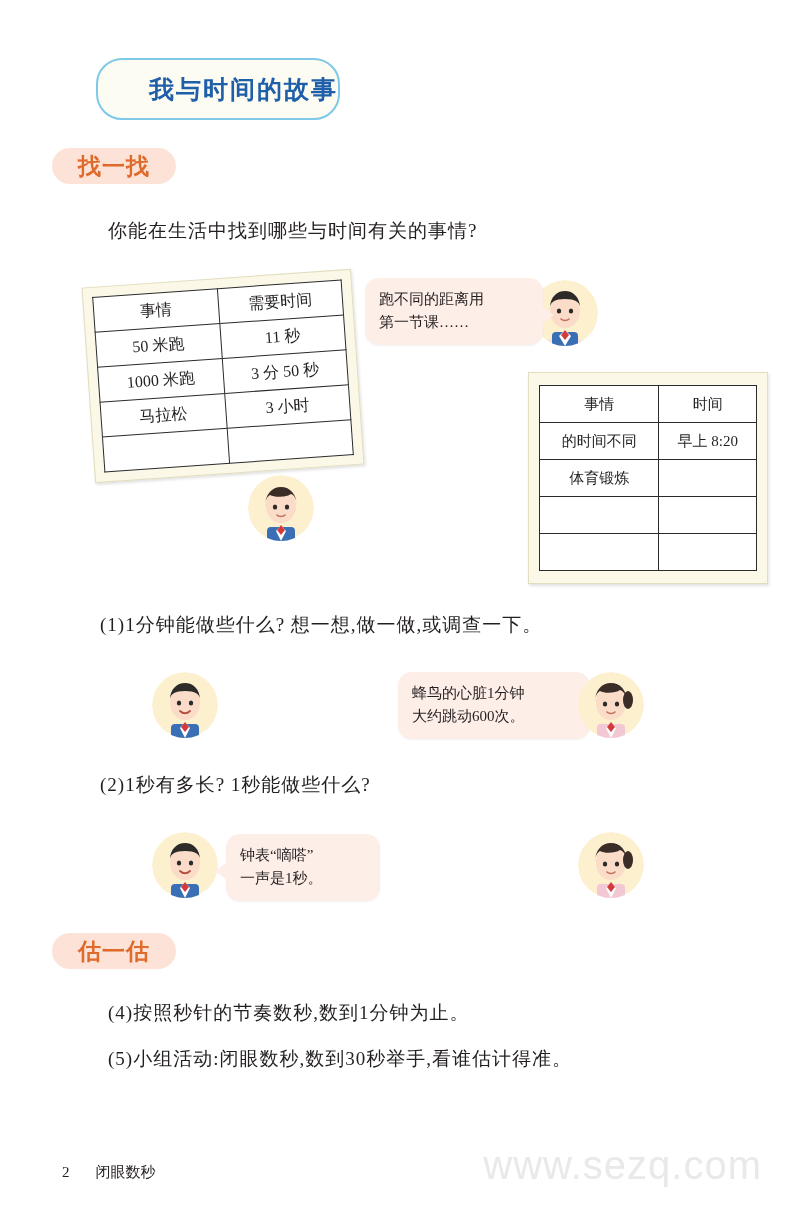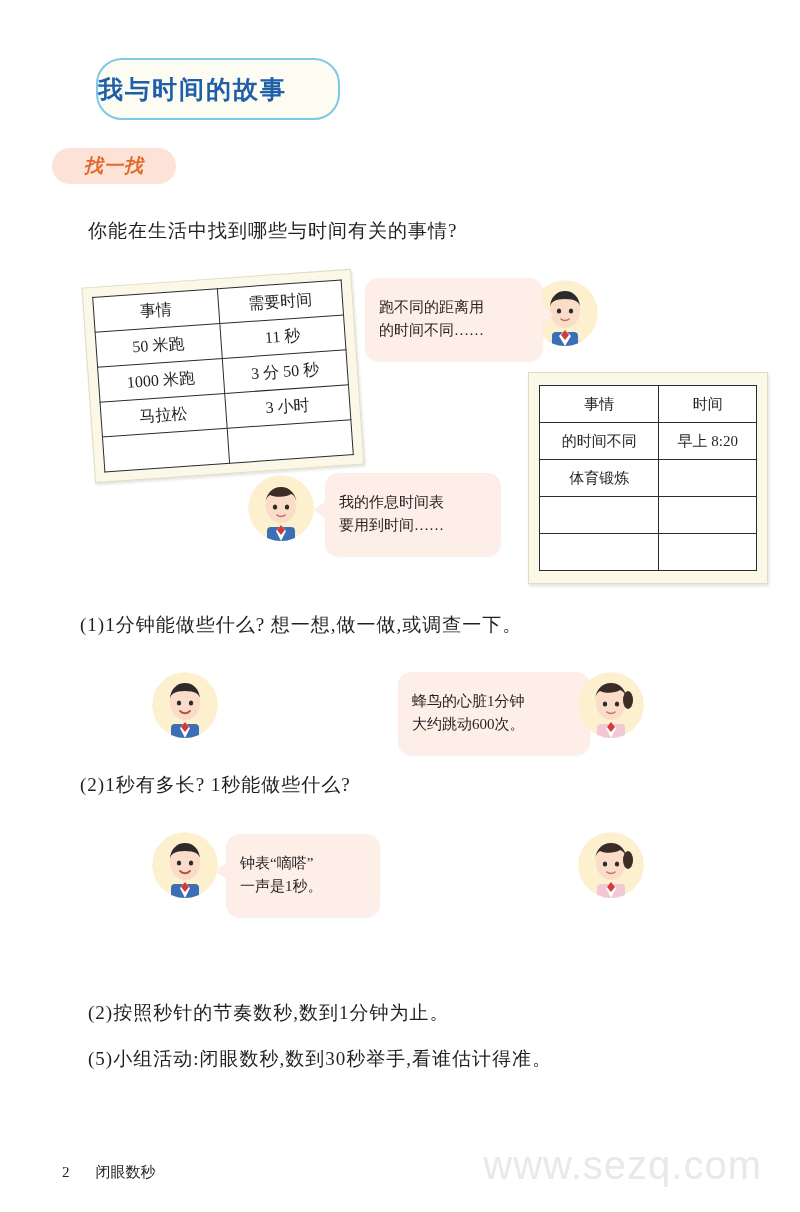--- a/index.html
+++ b/index.html
@@ -23,57 +23,57 @@
     position: absolute;
     left: 96px;
     top: 58px;
     width: 240px;
     height: 58px;
     border: 2px solid #7ec8e8;
     border-radius: 26px;
     background: #fdfcf2;
     display: flex;
     align-items: center;
-    justify-content: flex-start;
+    justify-content: flex-end;
   }
   .title-box span {
     font-size: 25px;
     color: #1f5fa9;
     letter-spacing: 2px;
     font-weight: bold;
   }
   
   .sec-tag {
     position: absolute;
     height: 36px;
     border-radius: 18px;
     background: #fde3d7;
     display: flex;
     align-items: center;
     justify-content: center;
     padding: 0 16px;
   }
   .sec-tag span {
-    font-size: 19px;
+    font-size: 23px;
     color: #e06a2b;
     font-weight: bold;
     letter-spacing: 1px;
-    font-style: italic;
   }
   #tag-find { left: 52px; top: 148px; width: 92px; }
   #tag-survey { left: 52px; top: 538px; width: 92px; }
   #tag-estimate { left: 52px; top: 933px; width: 92px; }
 
   
   .body-text {
     position: absolute;
     font-size: 19px;
     color: #231f20;
     letter-spacing: 1px;
     white-space: nowrap;
+    margin-left: 20px;
   }
   #q-find { left: 88px; top: 218px; }
   #q-survey-1 { left: 80px; top: 612px; }
   #q-survey-2 { left: 80px; top: 772px; font-family: Liberation Serif, serif; }
   #q-est-1 { left: 88px; top: 1000px; }
   #q-est-2 { left: 88px; top: 1046px; }
   #q-est-3 { left: 88px; top: 1092px; }
 
   
   .card-table {
@@ -120,21 +120,21 @@
     border-radius: 50%;
     overflow: hidden;
   }
   .avatar svg { display: block; }
 
   
   .bubble {
     position: absolute;
     background: #fdeee8;
     border-radius: 14px;
-    padding: 18px 14px;
+    padding: 10px 14px;
     font-size: 15px;
     color: #231f20;
     line-height: 1.55;
     box-shadow: 0 1px 2px rgba(0,0,0,0.06);
   }
   .bubble .line { white-space: nowrap; }
   .bubble.tail-right::after {
     content: "";
     position: absolute;
     right: -11px;
@@ -256,41 +256,37 @@
       <ellipse cx="33" cy="31" rx="15" ry="17" fill="#fadcc8"></ellipse>
       <path d="M18 28c0-11 7-17 15-17s15 6 15 17c0-6-5-9-15-9s-15 3-15 9z" fill="#2d2a2a"></path>
       <ellipse cx="27" cy="31" rx="2.2" ry="2.6" fill="#2d2a2a"></ellipse>
       <ellipse cx="39" cy="31" rx="2.2" ry="2.6" fill="#2d2a2a"></ellipse>
       <path d="M29 39c2 2 6 2 8 0" stroke="#c0705c" stroke-width="1.6" fill="none" stroke-linecap="round"></path>
     </svg>
   </div>
 
   <div class="bubble tail-right" style="left:365px; top:278px; width:150px;">
     <div class="line">跑不同的距离用</div>
-    <div class="line">的时间不同……</div>
+    <div class="line">第一节课……</div>
   </div>
 
   <div class="avatar" style="left:248px; top:475px; width:66px; height:66px;">
     <svg width="66" height="66" viewBox="0 0 66 66">
       <circle cx="33" cy="33" r="33" fill="#fdf0cf"></circle>
       <rect x="19" y="52" width="28" height="16" rx="4" fill="#3b6fb5"></rect>
       <path d="M33 50l-5 6 5 10 5-10-5-6z" fill="#ffffff"></path>
       <path d="M33 50l-4 5 4 5 4-5-4-5z" fill="#d33b3b"></path>
       <ellipse cx="33" cy="31" rx="15" ry="17" fill="#fadcc8"></ellipse>
       <path d="M17 32c0-13 7-20 16-20s16 7 16 20c0-8-3-12-6-13-4 3-16 4-21 1-3 2-5 5-5 12z" fill="#3a2c26"></path>
       <ellipse cx="27" cy="32" rx="2.2" ry="2.6" fill="#2d2a2a"></ellipse>
       <ellipse cx="39" cy="32" rx="2.2" ry="2.6" fill="#2d2a2a"></ellipse>
       <path d="M29 40c2 2 6 2 8 0" stroke="#c0705c" stroke-width="1.6" fill="none" stroke-linecap="round"></path>
     </svg>
   </div>
 
-  <div class="bubble tail-left" style="left:325px; top:473px; width:148px;">
-    <div class="line">我的作息时间表</div>
-    <div class="line">要用到时间……</div>
-  </div>
 
 
   <div class="body-text" id="q-survey-1">(1)1分钟能做些什么? 想一想,做一做,或调查一下。</div>
 
   <div class="avatar" style="left:152px; top:672px; width:66px; height:66px;">
     <svg width="66" height="66" viewBox="0 0 66 66">
       <circle cx="33" cy="33" r="33" fill="#fdf0cf"></circle>
       <rect x="19" y="52" width="28" height="16" rx="4" fill="#3b6fb5"></rect>
       <path d="M33 50l-5 6 5 10 5-10-5-6z" fill="#ffffff"></path>
       <path d="M33 50l-4 5 4 5 4-5-4-5z" fill="#d33b3b"></path>
@@ -353,22 +349,25 @@
       <path d="M33 50l-4 5 4 5 4-5-4-5z" fill="#d33b3b"></path>
       <ellipse cx="33" cy="31" rx="15" ry="17" fill="#fadcc8"></ellipse>
       <path d="M17 30c0-12 7-19 16-19s16 7 16 19c0-7-4-11-7-12-4 3-15 4-20 1-3 2-5 5-5 11z" fill="#3a2c26"></path>
       <ellipse cx="50" cy="28" rx="5" ry="9" fill="#3a2c26"></ellipse>
       <ellipse cx="27" cy="32" rx="2.2" ry="2.6" fill="#2d2a2a"></ellipse>
       <ellipse cx="39" cy="32" rx="2.2" ry="2.6" fill="#2d2a2a"></ellipse>
       <path d="M29 40c2 2 6 2 8 0" stroke="#c0705c" stroke-width="1.6" fill="none" stroke-linecap="round"></path>
     </svg>
   </div>
 
-
-  <div class="body-text" id="q-est-1">(2)按照秒针的节奏数秒,数到1分钟为止。</div>
+  <div class="sec-tag" id="tag-estimate">
+    <span>估一估</span>
+  </div>
+
+  <div class="body-text" id="q-est-1">(4)按照秒针的节奏数秒,数到1分钟为止。</div>
   <div class="body-text" id="q-est-2">(5)小组活动:闭眼数秒,数到30秒举手,看谁估计得准。</div>
 
   <div class="footer">
     <span>2</span>
     <span>闭眼数秒</span>
   </div>
 
   <div class="watermark">www.sezq.com</div>
 
 </div>

